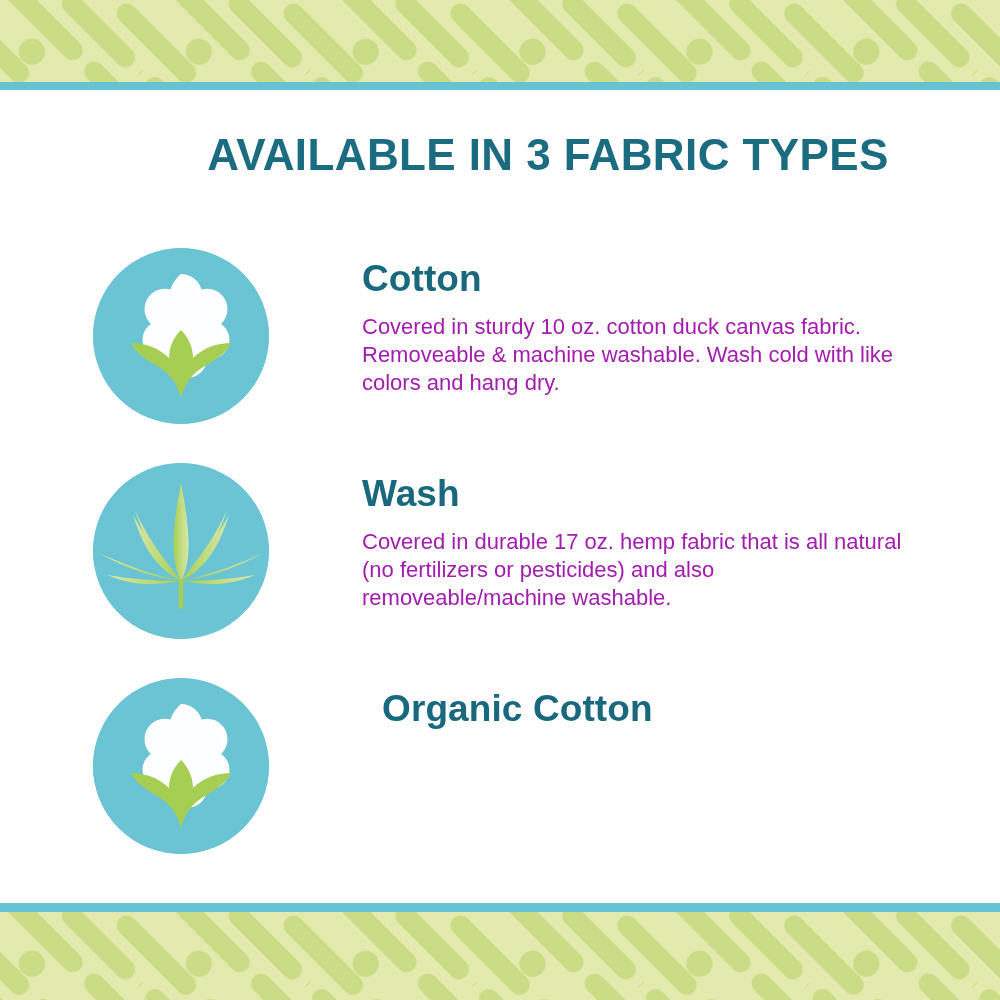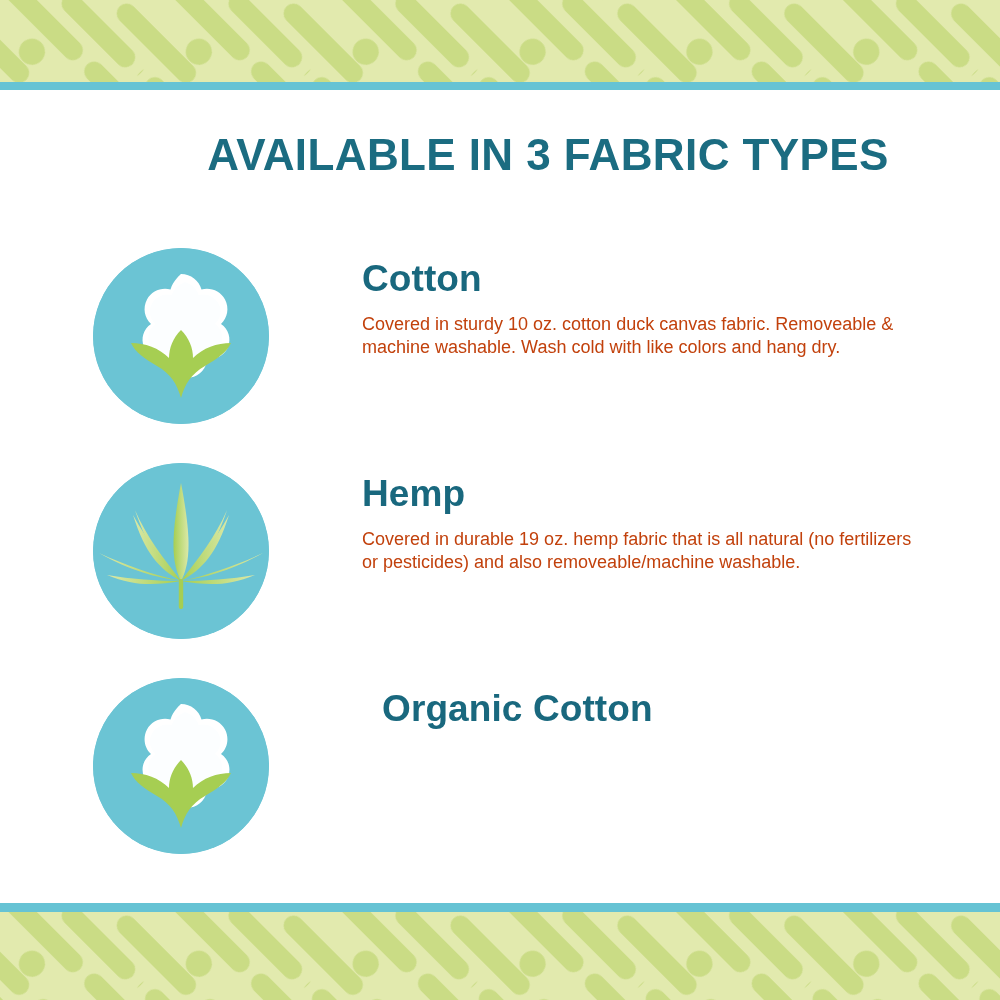--- a/index.html
+++ b/index.html
@@ -113,22 +113,22 @@
   }
   .fabric-title {
     color: #19687e;
     font-size: 37px;
     font-weight: bold;
     line-height: 1.05;
     margin: 14px 0 14px 0;
     letter-spacing: 0.1px;
   }
   .fabric-desc {
-    color: #c2410c;
-    font-size: 18px;
+    color: #a21caf;
+    font-size: 22px;
     line-height: 1.28;
     font-weight: 400;
     max-width: 560px;
   }
   .fabric-desc.narrow { max-width: 545px; }
 </style>
 </head>
 <body>
 
 <div class="page">
@@ -203,22 +203,22 @@
             <path d="M0 0 C -24 4, -46 6, -74 -6 C -50 -2, -24 0, 0 0 Z" fill="url(#lf2)"></path>
 
             <path d="M0 0 C 26 -4, 50 -10, 82 -28 C 56 -16, 28 -6, 0 0 Z" fill="url(#lf1)"></path>
             <path d="M0 0 C 24 4, 46 6, 74 -6 C 50 -2, 24 0, 0 0 Z" fill="url(#lf1)"></path>
 
             <rect x="-2.2" y="-2" width="4.4" height="30" rx="2" fill="#a6ce52"></rect>
           </g>
         </svg>
       </div>
       <div class="text-cell">
-        <div class="fabric-title">Hemp</div>
-        <div class="fabric-desc">Covered in durable 19 oz. hemp fabric that is all natural (no fertilizers or pesticides) and also removeable/machine washable.</div>
+        <div class="fabric-title">Wash</div>
+        <div class="fabric-desc">Covered in durable 17 oz. hemp fabric that is all natural (no fertilizers or pesticides) and also removeable/machine washable.</div>
       </div>
     </div>
 
     <div class="row row-organic">
       <div class="icon-cell">
         <svg class="icon-circle" viewBox="0 0 176 176">
           <circle cx="88" cy="88" r="88" fill="#6bc4d4"></circle>
           <g>
             <path d="M88 26c10 0 18 6.5 20.5 15.5 9-2.5 19 1.5 23.5 10 4.5 8.5 2.5 18.5-4 24.5 7.5 5 10.5 14.5 7 23-3.5 8.5-12.5 13-21 11.5 0 9.5-7 17.5-16.5 19-3 .5-6 .5-9 0C79 128 72 120 72 110.5c-8.5 1.5-17.5-3-21-11.5-3.5-8.5-.5-18 7-23-6.5-6-8.5-16-4-24.5 4.5-8.5 14.5-12.5 23.5-10C80 32.5 88 26 88 26z" fill="#ffffff"></path>
             <path d="M88 34c8.5 0 15.5 5.5 17.5 13 7.5-2 16 1.5 20 8.5 4 7 2 15.5-3.5 20.5 6.5 4.5 9 12.5 6 19.5-3 7-10.5 11-18 9.5 0 8-6 15-14 16-2.5.5-5 .5-7.5 0-8-1-14-8-14-16-7.5 1.5-15-2.5-18-9.5-3-7-.5-15 6-19.5-5.5-5-7.5-13.5-3.5-20.5 4-7 12.5-10.5 20-8.5 2-7.5 9-13 17-13z" fill="#fcfeff"></path>

